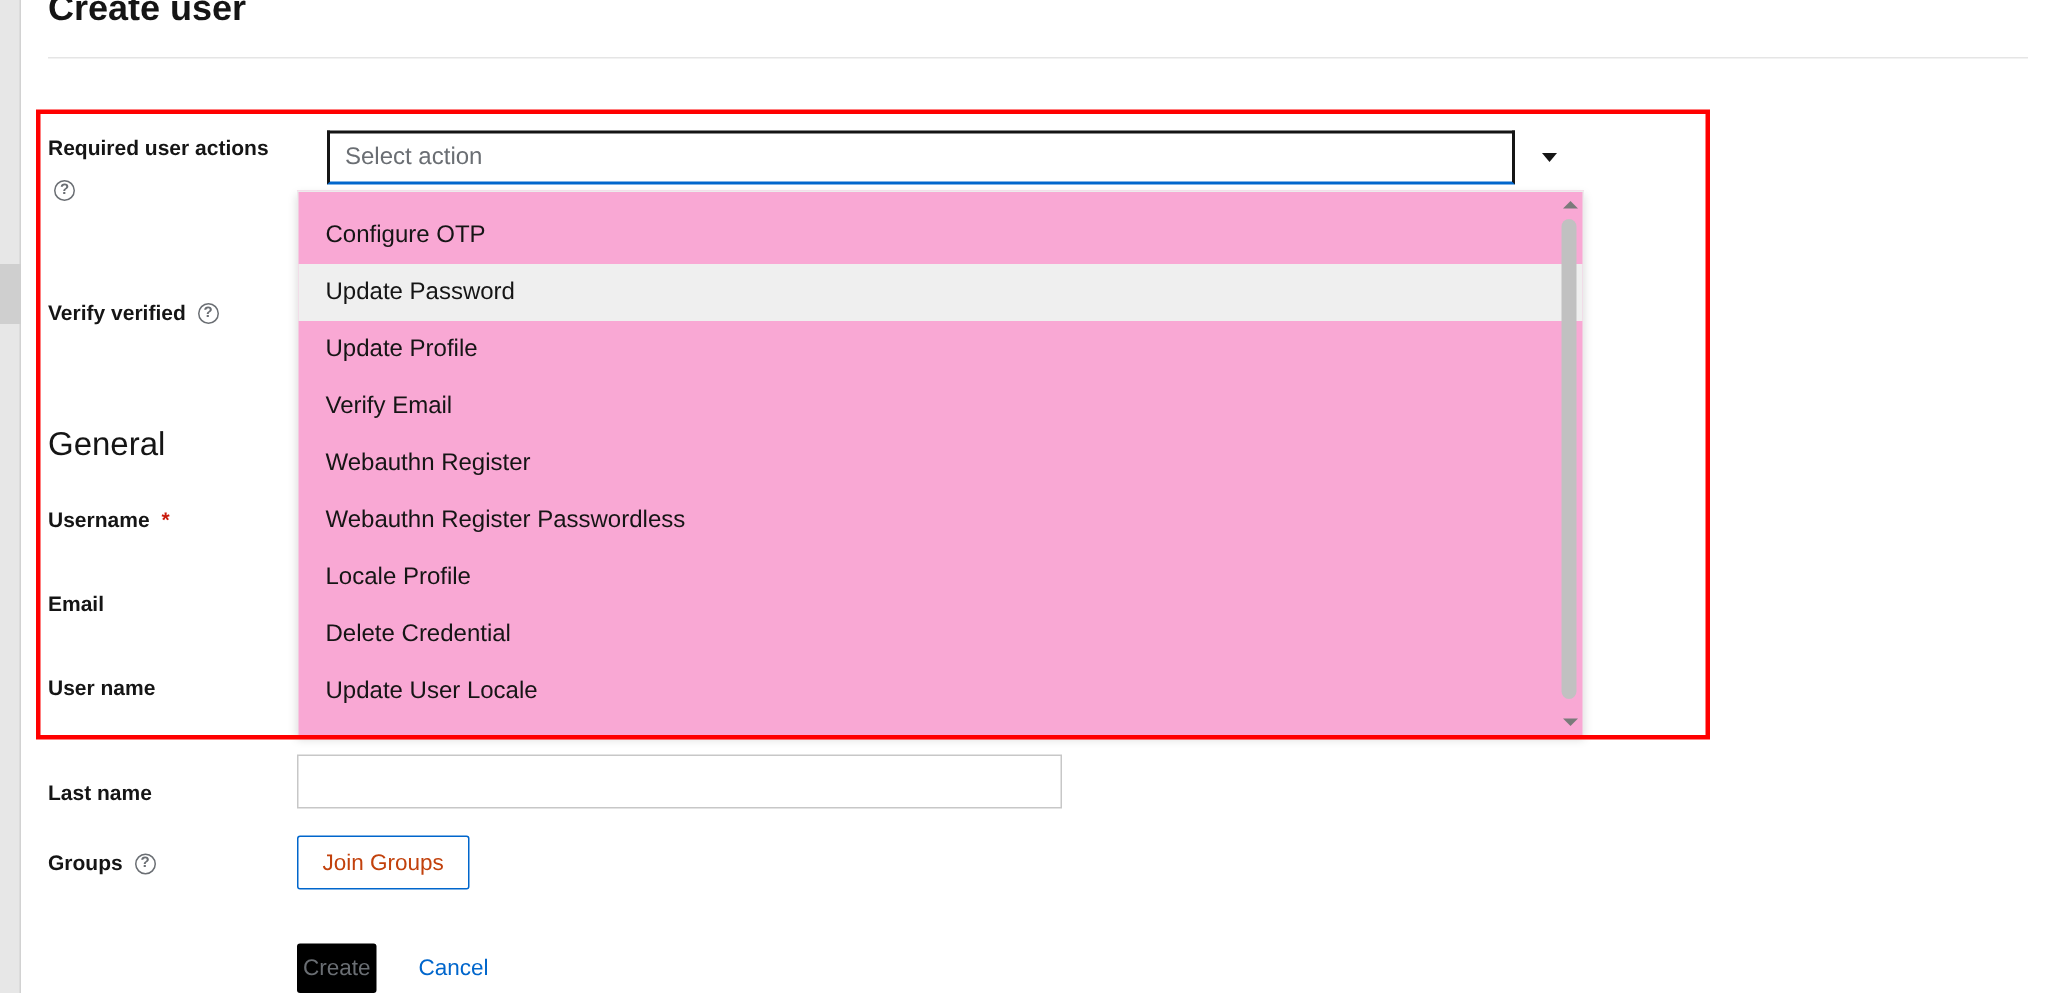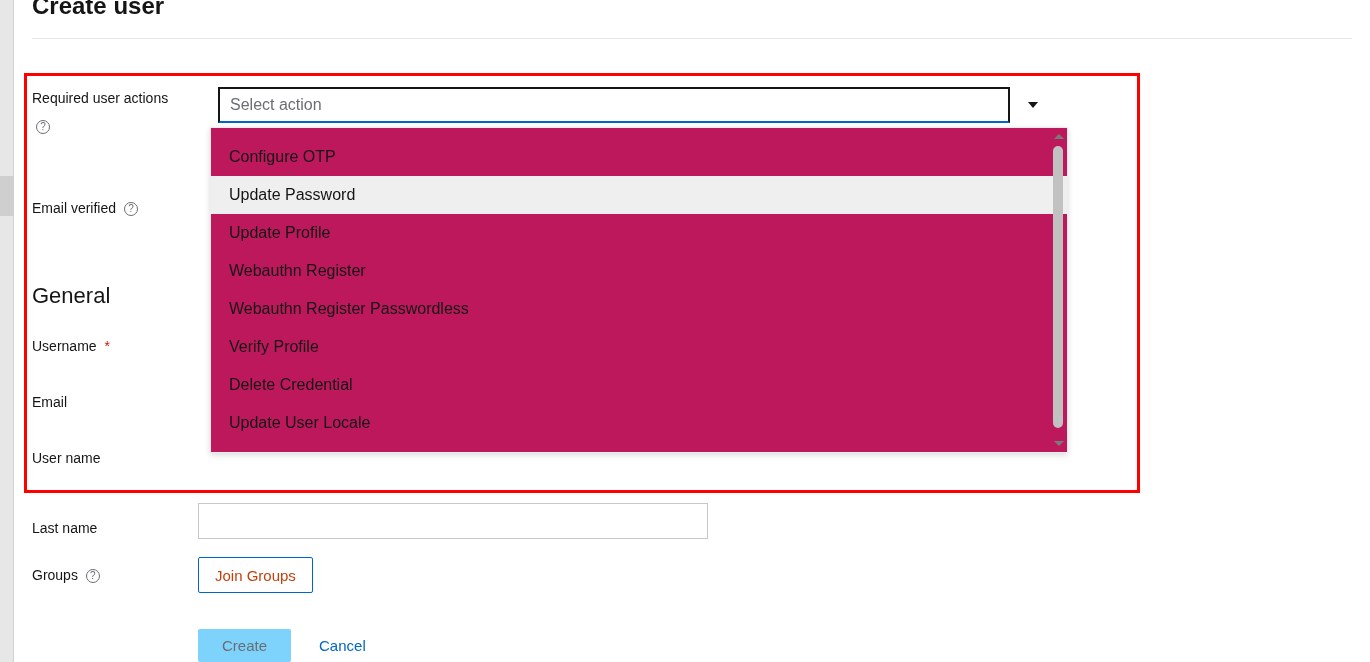--- a/index.html
+++ b/index.html
@@ -7,41 +7,41 @@
   .viewport { width:1370px; height:520px; position:relative; background:#fff; }
   .side-strip { position:absolute; left:0; top:0; width:14px; height:662px; background:#e7e7e7; border-right:1px solid #d2d2d2; }
   .side-strip .shade { position:absolute; left:0; top:176px; width:14px; height:40px; background:#cfcfcf; }
   .content { position:absolute; left:14px; top:0; right:0; bottom:0; padding-left:18px; }
   .page-title { font-size:24px; font-weight:600; color:#151515; margin-top:-8px; }
   .hr { height:1px; background:#e5e5e5; margin-top:18px; margin-right:18px; }
   .form-area { margin-top:48px; position:relative; }
   .highlight-box { position:absolute; left:-8px; top:-14px; width:1116px; height:420px; border:3px solid #ff0000; pointer-events:none; z-index:50; }
   .row { display:flex; align-items:flex-start; margin-bottom:34px; }
   .label-col { width:166px; flex-shrink:0; font-size:14px; color:#151515; line-height:22px; }
-  .label-col.bold { font-weight:400; }
+  .label-col.bold { font-weight:700; }
   .label-col .req { color:#c9190b; margin-left:4px; }
   .help-icon { display:inline-flex; width:14px; height:14px; border:1px solid #6a6e73; border-radius:50%; font-size:10px; color:#6a6e73; align-items:center; justify-content:center; margin-left:4px; vertical-align:middle; }
   .select-wrap { width:858px; display:flex;padding-left:20px; }
   .select-input { flex:1; height:36px; border:2px solid #151515; border-bottom:2px solid #06c; padding:0 10px; font-size:16px; color:#6a6e73; display:flex; align-items:center; background:#fff; }
   .select-caret { width:46px; height:36px; display:flex; align-items:center; justify-content:center; }
   .caret-down { width:0; height:0; border-left:5px solid transparent; border-right:5px solid transparent; border-top:6px solid #151515; }
-  .dropdown { position:absolute; left:178px; top:40px; width:858px; background:#be185d; border:1px solid #ececec; box-shadow:0 2px 6px rgba(0,0,0,.15); z-index:30; padding:10px 0; }
+  .dropdown { position:absolute; left:166px; top:40px; width:858px; background:#f9a8d4; border:1px solid #ececec; box-shadow:0 2px 6px rgba(0,0,0,.15); z-index:30; padding:10px 0; }
   .dropdown .opt { padding:10px 18px; font-size:16px; color:#151515; cursor:pointer; }
   .dropdown .opt.hover { background:#efefef; }
   .scroll-track { position:absolute; right:0; top:6px; bottom:6px; width:16px; }
   .scroll-arrow-up, .scroll-arrow-down { width:0; height:0; border-left:5px solid transparent; border-right:5px solid transparent; position:absolute; left:3px; }
   .scroll-arrow-up { border-bottom:5px solid #7a7a7a; top:0; }
   .scroll-arrow-down { border-top:5px solid #7a7a7a; bottom:0; }
   .scroll-thumb { position:absolute; left:2px; top:12px; width:10px; bottom:18px; background:#c1c1c1; border-radius:5px; }
   .section-title { font-size:22px; font-weight:500; margin-top:64px; margin-bottom:26px; }
   .text-field { width:510px; height:36px; border:1px solid #c7c7c7; border-top:none; border-left:none; border-right:none; }
   .text-field.last { border:1px solid #c7c7c7; }
   .join-btn { display:inline-flex; align-items:center; justify-content:center; height:36px; padding:0 16px; border:1px solid #06c; color:#c2410c; font-size:15px; background:#fff; cursor:pointer; border-radius:2px; }
   .actions { margin-top:36px; margin-left:166px; display:flex; gap:28px; align-items:center; }
-  .btn-primary-disabled { background:#7dd3fc; color:#6a6e73; padding:8px 24px; font-size:15px; border:none; border-radius:2px; }
+  .btn-primary-disabled { background:#000000; color:#6a6e73; padding:8px 4px; font-size:15px; border:none; border-radius:2px; }
   .btn-link { color:#06c; font-size:15px; background:none; border:none; cursor:pointer; }
 </style>
 </head>
 <body>
 <div class="viewport">
   <div class="side-strip">
       <div class="shade"></div>
     </div>
   <div class="content">
     <div class="page-title">Create user</div>
@@ -62,35 +62,36 @@
           <div class="select-caret">
               <span class="caret-down"></span>
             </div>
         </div>
       </div>
 
       <div class="dropdown">
         <div class="opt">Configure OTP</div>
         <div class="opt hover">Update Password</div>
         <div class="opt">Update Profile</div>
+        <div class="opt">Verify Email</div>
         <div class="opt">Webauthn Register</div>
         <div class="opt">Webauthn Register Passwordless</div>
-        <div class="opt">Verify Profile</div>
+        <div class="opt">Locale Profile</div>
         <div class="opt">Delete Credential</div>
         <div class="opt">Update User Locale</div>
         <div class="scroll-track">
           <div class="scroll-arrow-up"></div>
           <div class="scroll-thumb"></div>
           <div class="scroll-arrow-down"></div>
         </div>
       </div>
 
       <div class="row" style="margin-top:60px;">
         <div class="label-col bold">
-          <span>Email verified</span>
+          <span>Verify verified</span>
           <span class="help-icon">?</span>
         </div>
       </div>
 
       <div class="section-title">General</div>
 
       <div class="row">
         <div class="label-col bold">
           <span>Username</span>
           <span class="req">*</span>

